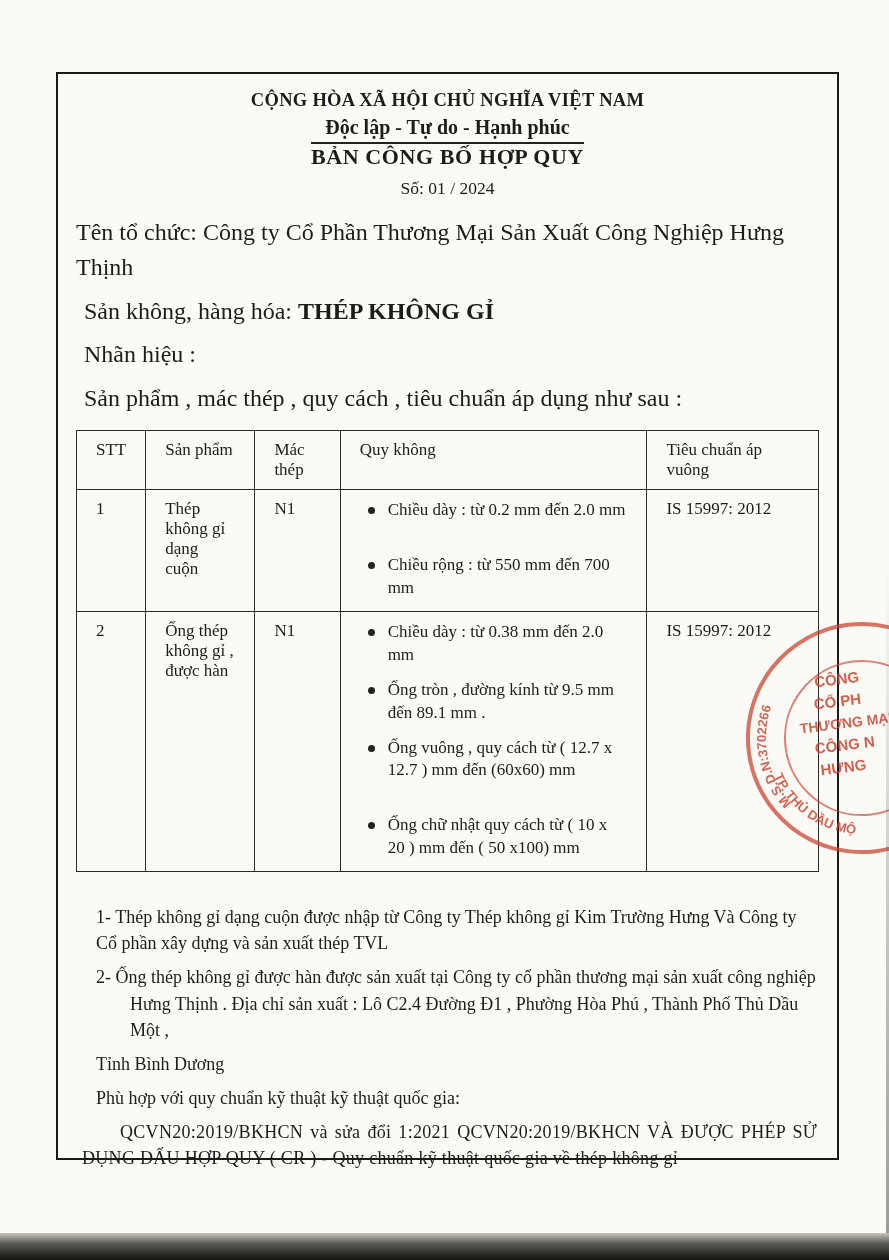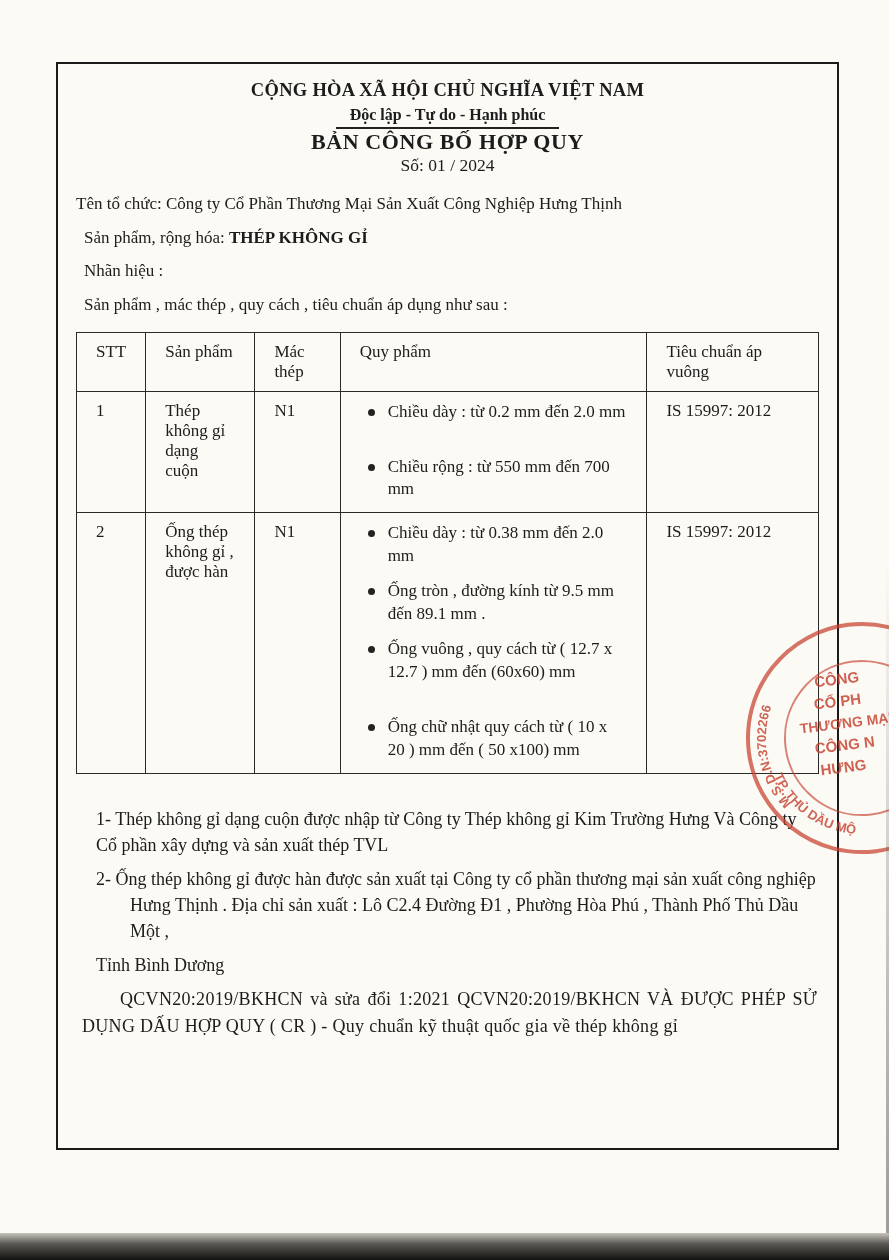--- a/index.html
+++ b/index.html
@@ -5,35 +5,35 @@
   * { margin:0; padding:0; box-sizing:border-box; }
   html,body { width:889px; height:1260px; }
   body {
     position:relative;
     overflow:hidden;
     background:#fbfaf5;
     font-family:"Liberation Serif", serif;
     color:#1c1c1c;
   }
   .frame {
-    position:absolute; left:56px; top:62px;
+    position:absolute; left:56px; top:72px;
     width:783px; height:1088px;
     border:2px solid #1a1a1a;
     padding:16px 18px 0 18px;
   }
   .center { text-align:center; }
   .nat-header { font-size:18.5px; font-weight:bold; letter-spacing:.3px; }
   .motto-wrap { margin-top:5px; }
   .motto {
-    display:inline-block; font-size:16px; font-weight:bold;
+    display:inline-block; font-size:20px; font-weight:bold;
     border-bottom:2px solid #222; padding:0 14px 3px 14px;
   }
   .doc-title { font-size:22px; font-weight:bold; letter-spacing:.6px; }
-  .doc-number { margin-top:0; font-size:17.5px; }
-  .info { margin-top:16px; font-size:17px; line-height:1.45; }
+  .doc-number { margin-top:8px; font-size:17.5px; }
+  .info { margin-top:16px; font-size:24px; line-height:1.45; }
   .info p { margin-top:9px; }
   .info .indent { padding-left:8px; }
   .bold { font-weight:bold; }
 
   table.spec-table { width:100%; border-collapse:collapse; margin-top:14px; font-size:17px; }
   table.spec-table th, table.spec-table td {
     border:1.5px solid #2a2a2a; padding:9px 19px; vertical-align:top;
     text-align:left; font-weight:normal;
   }
   table.spec-table th { height:40px; }
@@ -75,39 +75,39 @@
   <div class="center nat-header">CỘNG HÒA XÃ HỘI CHỦ NGHĨA VIỆT NAM</div>
   <div class="center motto-wrap">
     <span class="motto">Độc lập - Tự do - Hạnh phúc</span>
   </div>
 
   <div class="center doc-title">BẢN CÔNG BỐ HỢP QUY</div>
   <div class="center doc-number">Số: 01 / 2024</div>
 
   <div class="info">
     <p>Tên tổ chức: Công ty Cổ Phần Thương Mại Sản Xuất Công Nghiệp Hưng Thịnh</p>
-    <p class="indent"><span>Sản phẩm, rộng hóa: </span><span class="bold">THÉP KHÔNG GỈ</span></p>
+    <p class="indent"><span>Sản không, hàng hóa: </span><span class="bold">THÉP KHÔNG GỈ</span></p>
     <p class="indent">Nhãn hiệu :</p>
     <p class="indent">Sản phẩm , mác thép , quy cách , tiêu chuẩn áp dụng như sau :</p>
   </div>
 
   <table class="spec-table">
     <colgroup>
       <col style="width:7.2%">
         <col style="width:14.9%">
         <col style="width:11.6%">
         <col style="width:42.6%">
         <col style="width:23.7%">
     </colgroup>
     <thead>
       <tr>
         <th class="c-stt">STT</th>
         <th>Sản phẩm</th>
         <th>Mác thép</th>
-        <th>Quy phẩm</th>
+        <th>Quy không</th>
         <th>Tiêu chuẩn áp vuông</th>
       </tr>
     </thead>
     <tbody>
       <tr>
         <td class="c-stt">1</td>
         <td>Thép không gỉ dạng cuộn</td>
         <td>N1</td>
         <td>
           <ul class="spec">
@@ -131,20 +131,21 @@
         </td>
         <td>IS 15997: 2012</td>
       </tr>
     </tbody>
   </table>
 
   <div class="notes">
     <p><span class="note-marker">1-</span> <span>Thép không gỉ dạng cuộn được nhập từ Công ty Thép không gỉ Kim Trường Hưng Và Công ty Cổ phần xây dựng và sản xuất thép TVL</span></p>
     <p class="note-hang"><span class="note-marker">2-</span> <span>Ống thép không gỉ được hàn được sản xuất tại Công ty cổ phần thương mại sản xuất công nghiệp Hưng Thịnh . Địa chỉ sản xuất : Lô C2.4 Đường Đ1 , Phường Hòa Phú , Thành Phố Thủ Dầu Một ,</span></p>
     <p>Tỉnh Bình Dương</p>
+    <p>Phù hợp với quy chuẩn kỹ thuật kỹ thuật quốc gia:</p>
     <p class="final-para">QCVN20:2019/BKHCN và sửa đổi 1:2021 QCVN20:2019/BKHCN VÀ ĐƯỢC PHÉP SỬ DỤNG DẤU HỢP QUY ( CR ) -  Quy chuẩn kỹ thuật quốc gia về thép không gỉ</p>
   </div>
 
 </div>
 
 <div class="stamp">
   <svg width="264" height="264" viewBox="0 0 264 264">
     <defs>
       <path id="leftArc" d="M 132 228 A 96 96 0 0 1 36 132 A 96 96 0 0 1 132 36"></path>
       <path id="bottomArc" d="M 36 132 A 96 96 0 0 0 132 228 A 96 96 0 0 0 228 132"></path>

